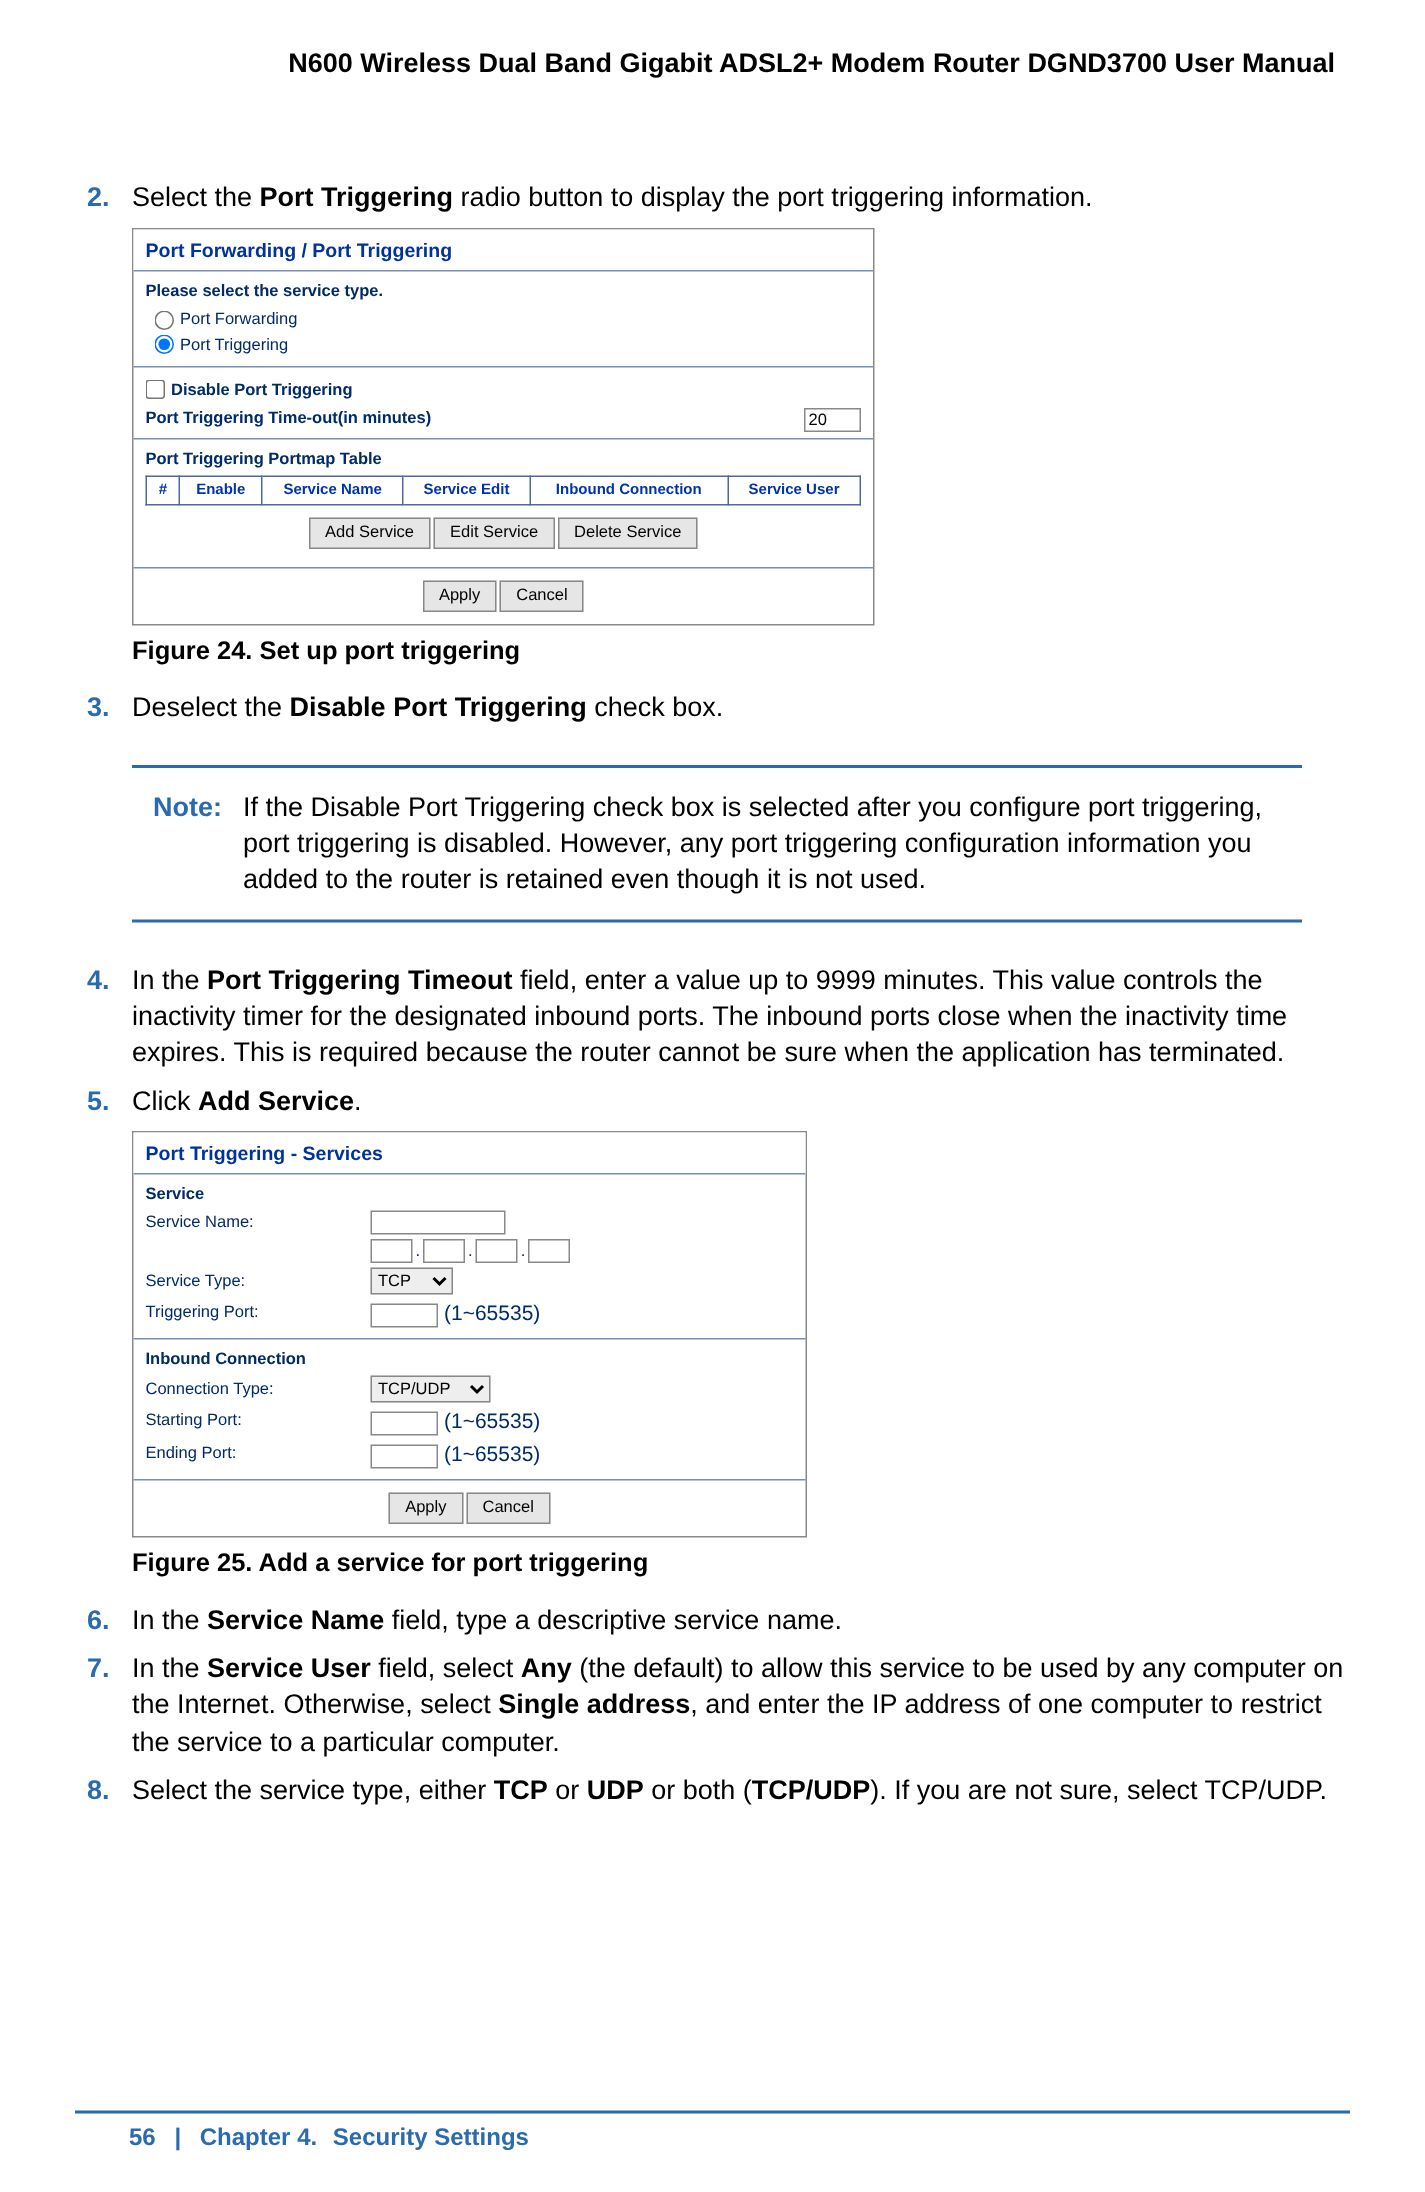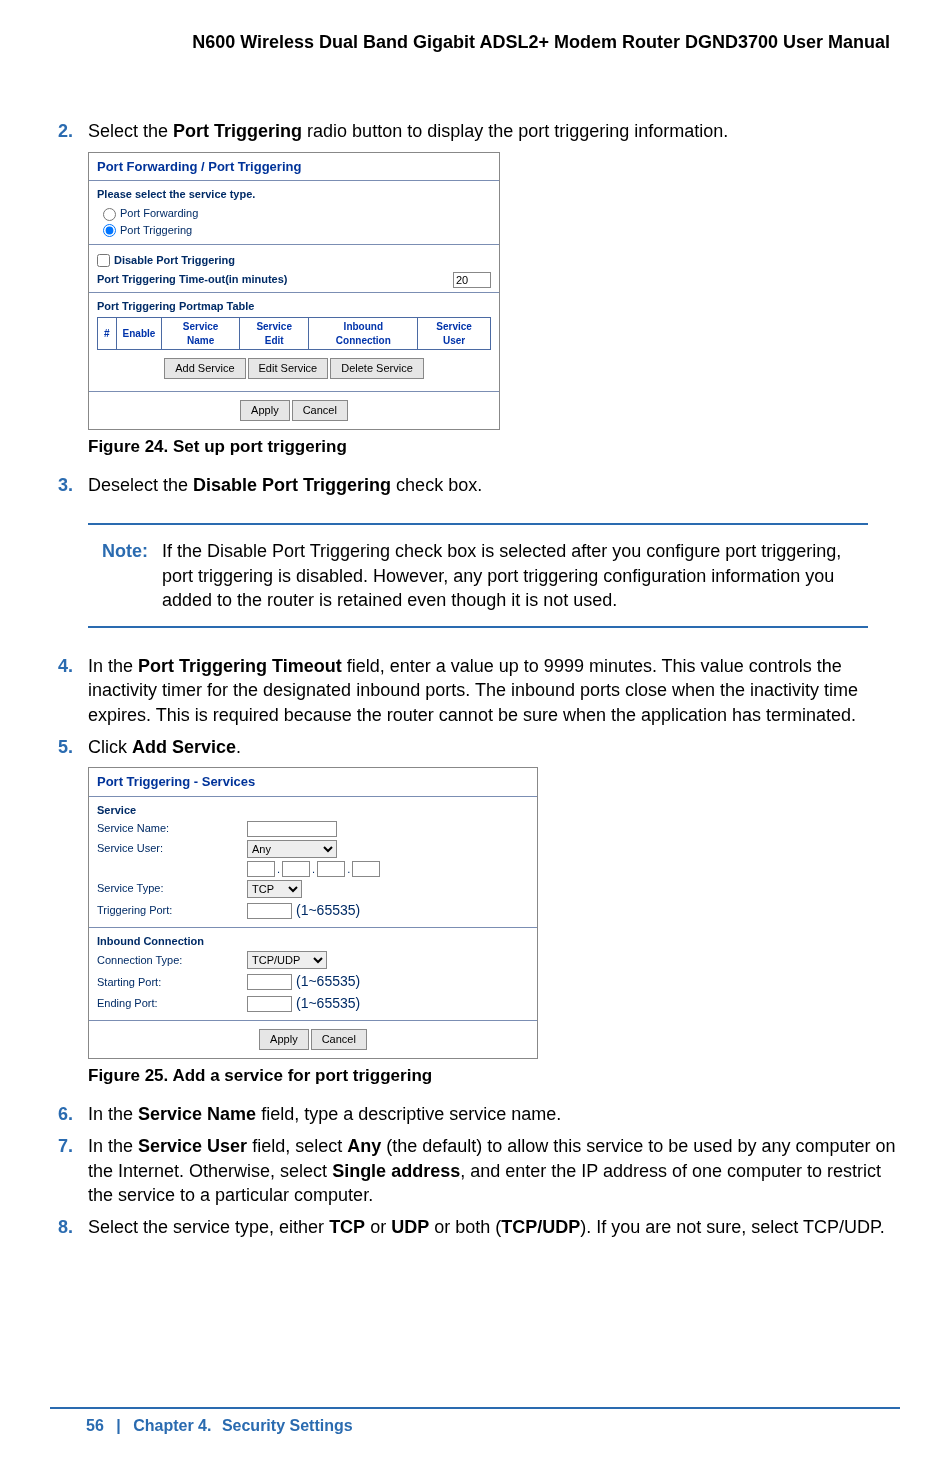--- a/index.html
+++ b/index.html
@@ -27,21 +27,21 @@
     font-weight: bold;
     min-width: 30px;
     flex-shrink: 0;
   }
   .step-body { flex: 1; }
   .b { font-weight: bold; }
   .figure { margin: 8px 0 8px 30px; }
   .fig-caption { font-weight: bold; font-size: 17px; margin-top: 6px; }
   .ui-window {
     border: 1px solid #888;
-    width: 412px;
+    width: 495px;
     background: #fff;
     font-family: Arial, sans-serif;
     font-size: 11px;
   }
   .ui-header {
     background: #fff;
     padding: 5px 8px;
     color: #003399;
     font-weight: bold;
     font-size: 13px;
@@ -231,26 +231,20 @@
 <div class="figure">
   <div class="ui-window" style="width:450px;">
     <div class="ui-header">Port Triggering - Services</div>
     <div class="ui-sec">
       <div class="ui-sec-heading">Service</div>
       <div class="ui-kv">
         <span class="k">Service Name:</span>
         <span class="v"><input type="text" style="width: 90px;"></span>
       </div>
       <div class="ui-kv">
-        <span class="k">Service User:</span>
-        <span class="v">
-          <select style="width:90px;"><option>Any</option></select>
-        </span>
-      </div>
-      <div class="ui-kv">
         <span class="k"></span>
         <span class="v">
           <input type="text" class="ip-seg" style=""><span class="ip-dot">.</span><input type="text" class="ip-seg" style=""><span class="ip-dot">.</span><input type="text" class="ip-seg" style=""><span class="ip-dot">.</span><input type="text" class="ip-seg" style="">
         </span>
       </div>
       <div class="ui-kv">
         <span class="k">Service Type:</span>
         <span class="v"><select style="width:55px;"><option>TCP</option></select></span>
       </div>
       <div class="ui-kv">

